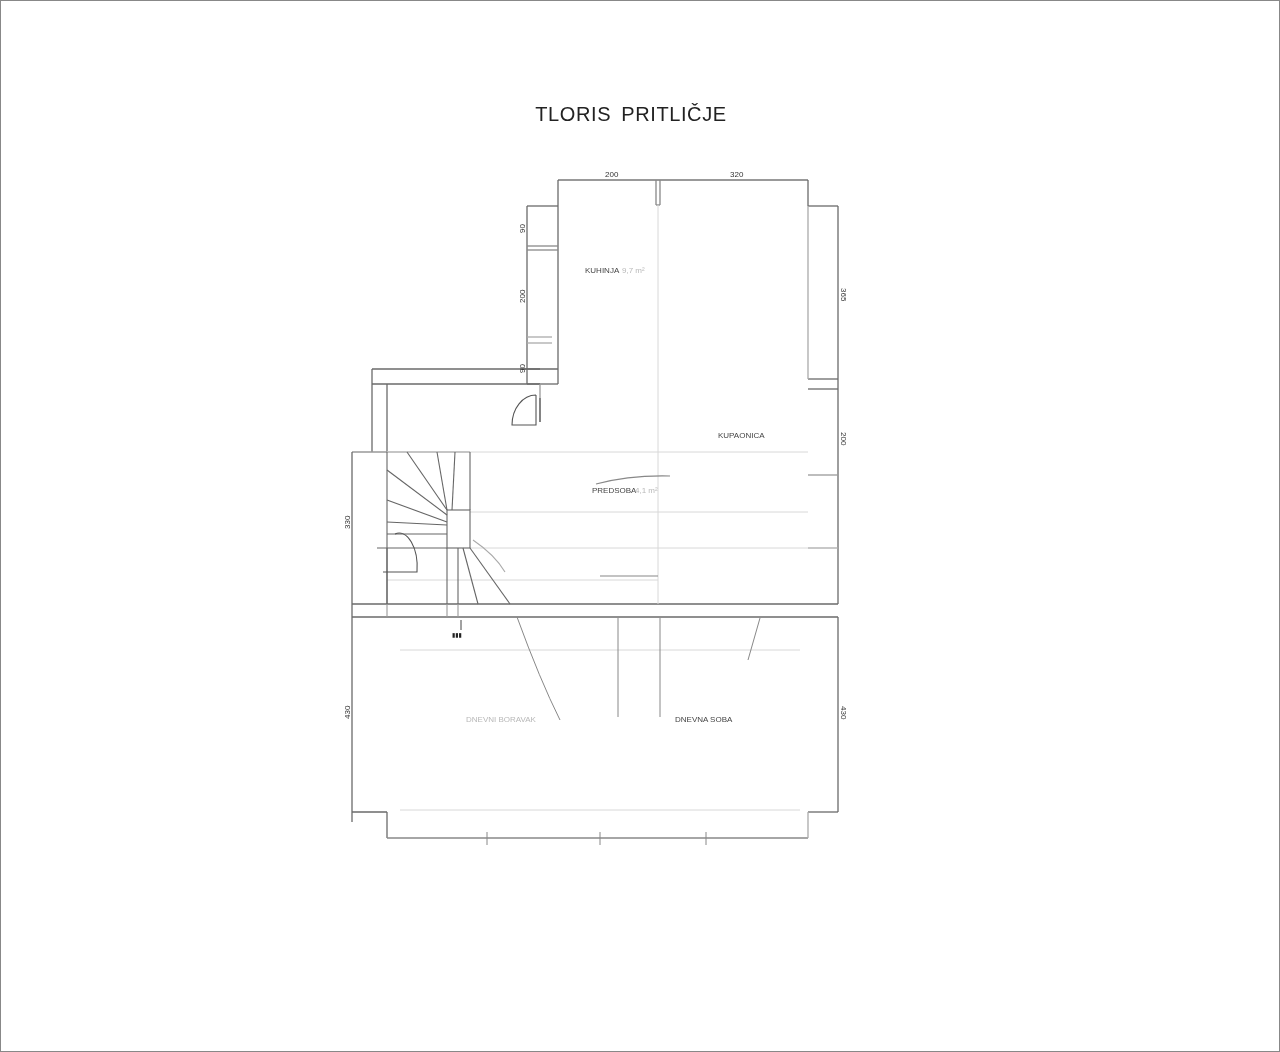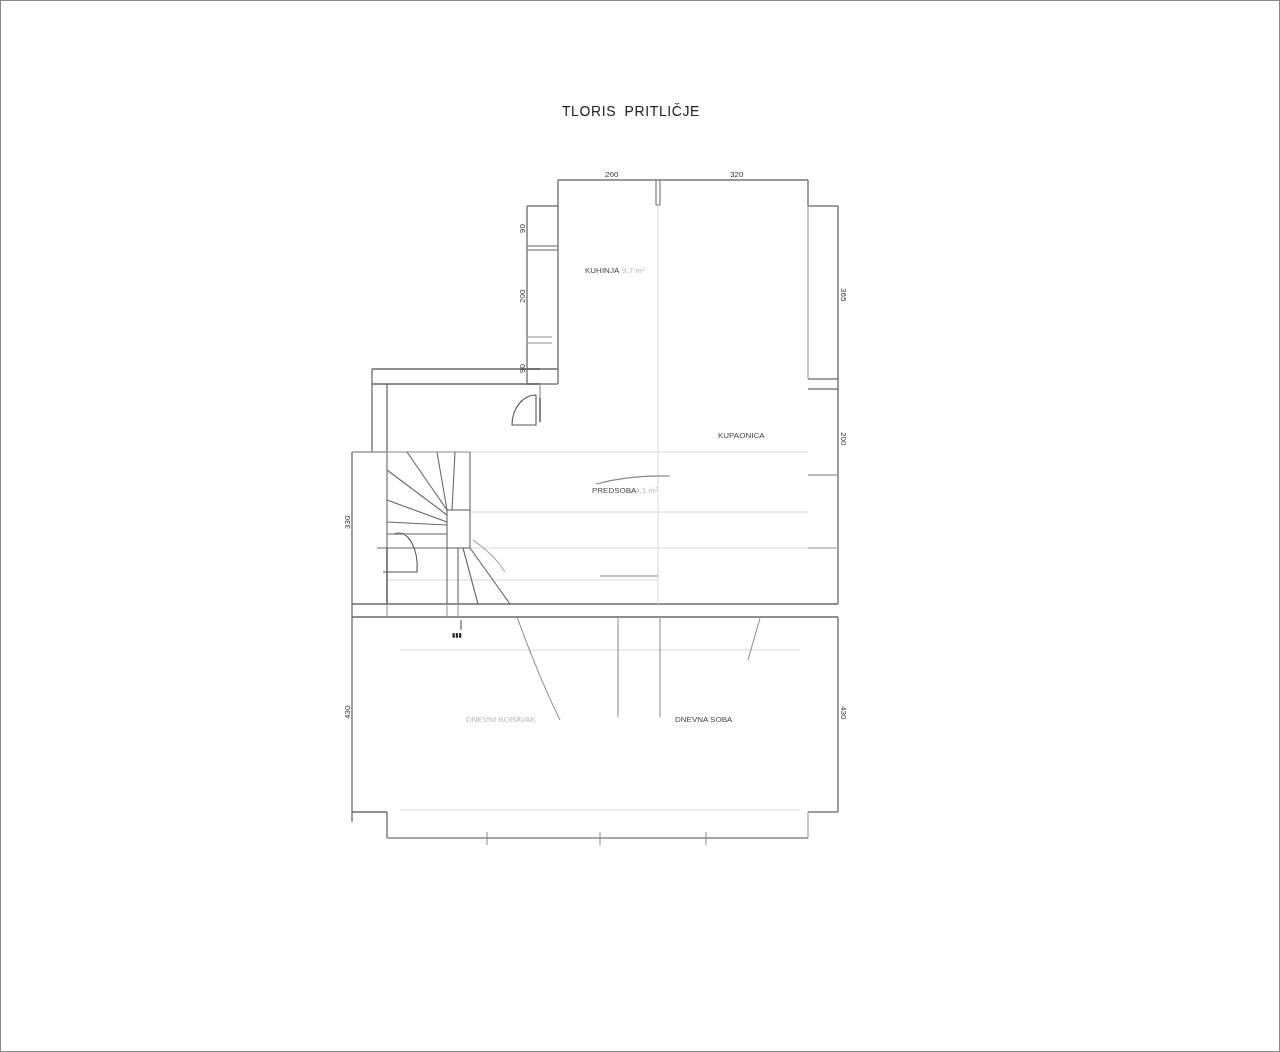--- a/index.html
+++ b/index.html
@@ -1,18 +1,18 @@
 <!DOCTYPE html>
 <html><head>
   <meta charset="utf-8">
   <style>
     html, body { margin: 0; padding: 0; background: #ffffff; }
     body { width: 1280px; height: 1052px; position: relative; overflow: hidden; font-family: "Liberation Sans", sans-serif; }
     .frame { position: absolute; left: 0; top: 0; width: 1278px; height: 1050px; border: 1px solid #888888; }
-    .title { position: absolute; left: 0; width: 1262px; top: 103px; text-align: center; font-size: 14px; letter-spacing: 0.6px; color: #222222; word-spacing: 4px; }
+    .title { position: absolute; left: 0; width: 1262px; top: 103px; text-align: center; font-size: 20px; letter-spacing: 0.6px; color: #222222; word-spacing: 4px; }
     svg.plan { position: absolute; left: 0; top: 0; }
     svg text { font-family: "Liberation Sans", sans-serif; }
     .dim { font-size: 8px; fill: #333333; }
     .room { font-size: 8px; fill: #444444; }
     .room-faint { font-size: 8px; fill: #b8b8b8; }
   </style>
 </head>
 <body>
 
 <div class="frame"></div>

